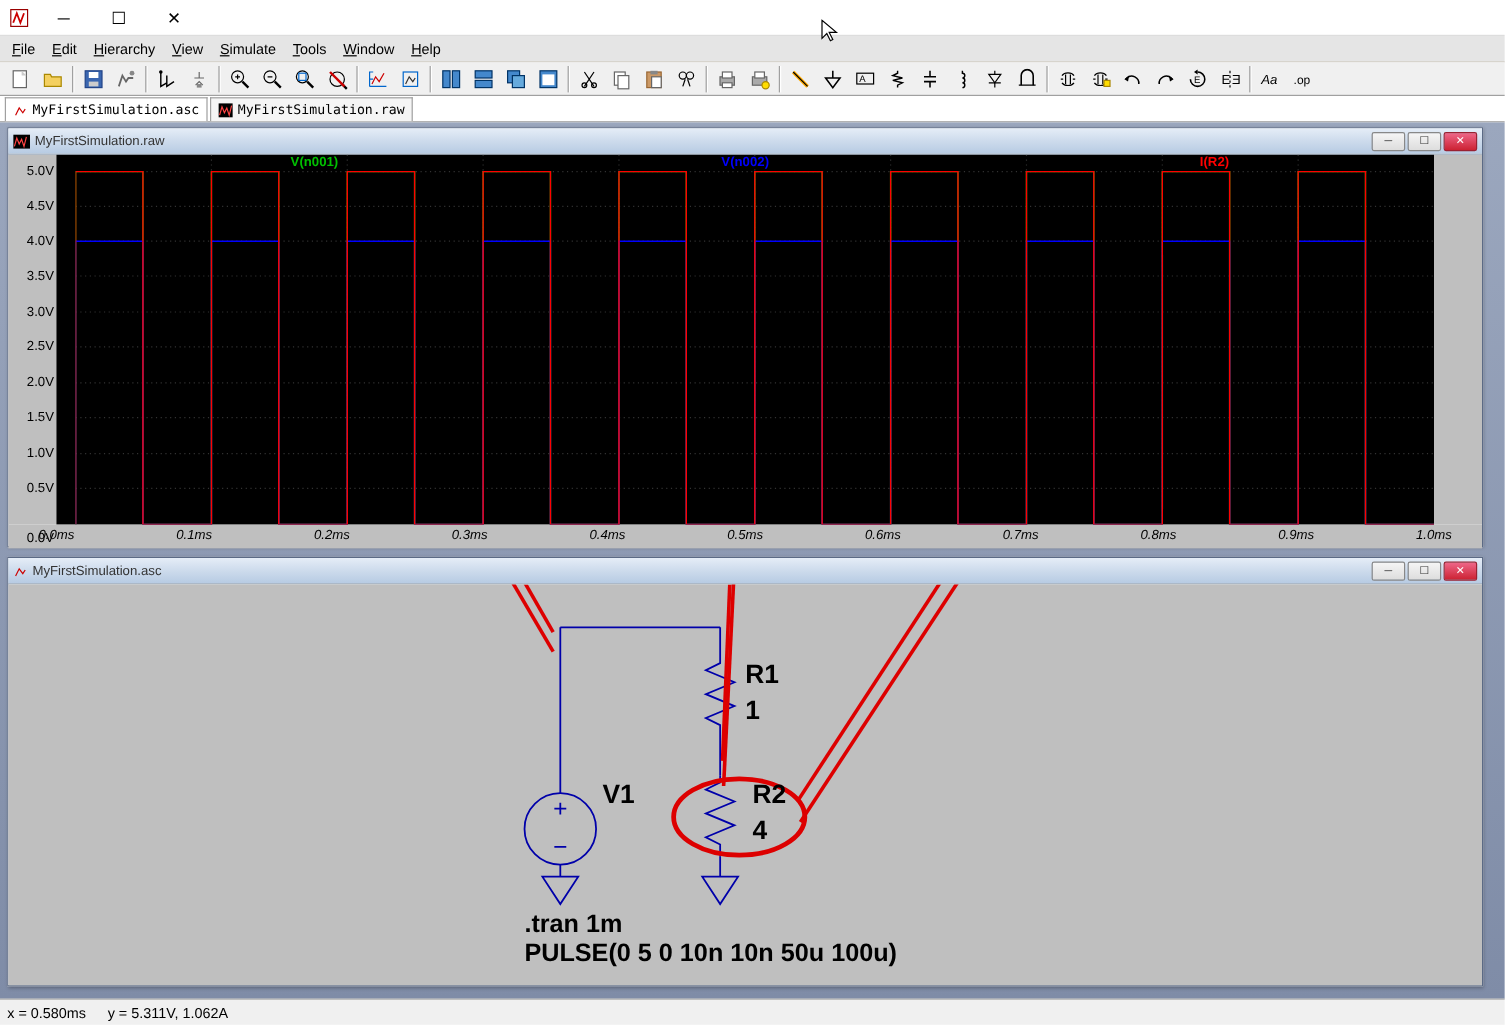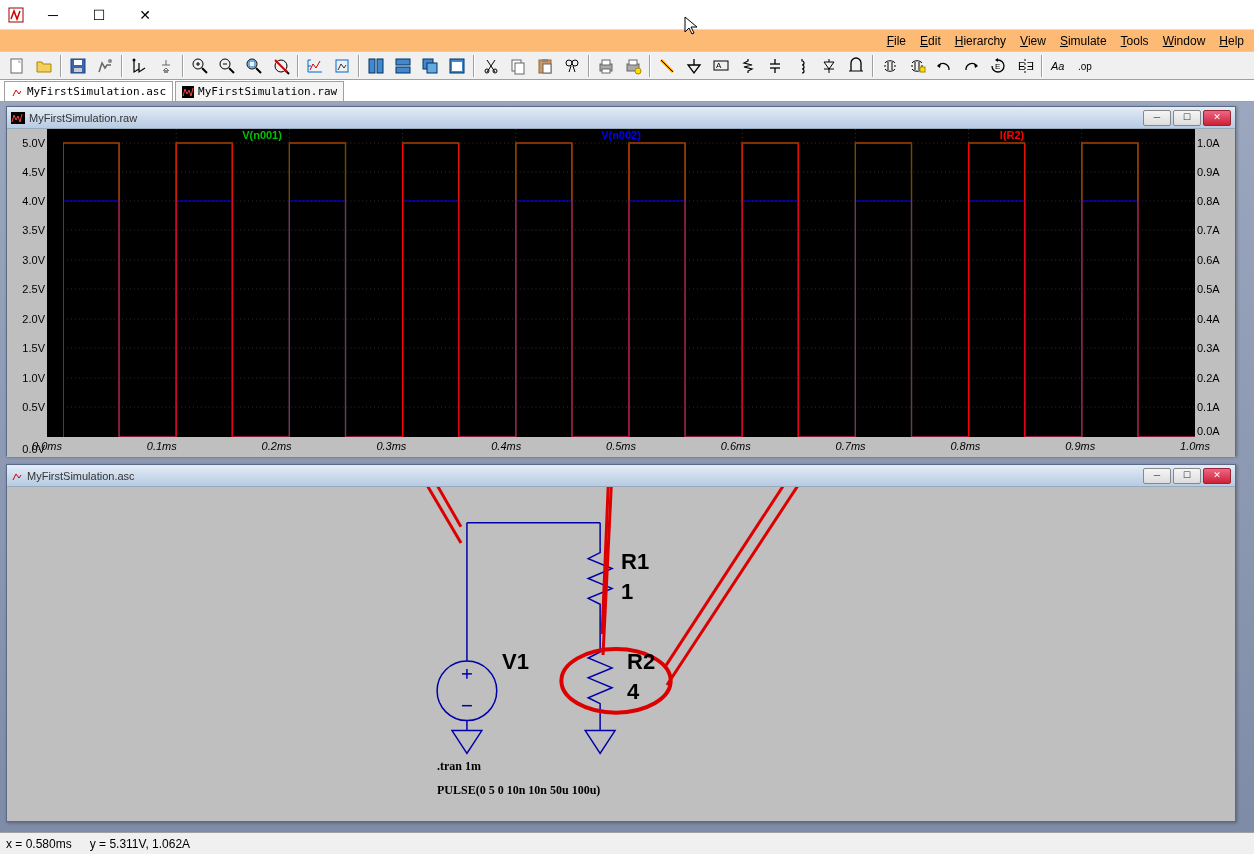--- a/index.html
+++ b/index.html
@@ -6,21 +6,21 @@
 body { font-family: "Segoe UI", Tahoma, sans-serif; font-size: 12px; background: #fff; width: 1254px; height: 856px; overflow: hidden; color: #000; }
 
 
 .titlebar { height: 30px; background: #fff; display: flex; align-items: center; padding: 0 8px; border-bottom: 1px solid #ddd; }
 .titlebar .app-icon { width: 16px; height: 16px; margin-right: 6px; }
 .titlebar .title { flex: 1; font-size: 12px; }
 .titlebar .win-controls { display: flex; gap: 0; }
 .titlebar .win-btn { width: 46px; height: 30px; display: flex; align-items: center; justify-content: center; font-size: 14px; }
 
 
-.menubar { height: 22px; background: #fdba74; display: flex; align-items: center; padding: 0 4px; gap: 2px; border-bottom: 1px solid #d4d0c8; justify-content: flex-end; }
+.menubar { height: 22px; background: #e5e5e5; display: flex; align-items: center; padding: 0 4px; gap: 2px; border-bottom: 1px solid #d4d0c8; }
 .menubar .menu-item { padding: 2px 6px; font-size: 12px; }
 .menubar .menu-item .ul { text-decoration: underline; }
 
 
 .toolbar { height: 28px; background: #f0f0f0; border-bottom: 1px solid #a0a0a0; display: flex; align-items: center; padding: 2px 4px; gap: 1px; }
 .tool-btn { width: 26px; height: 24px; display: flex; align-items: center; justify-content: center; border: 1px solid transparent; }
 .tool-sep { width: 2px; height: 22px; margin: 0 2px; border-left: 1px solid #a0a0a0; border-right: 1px solid #fff; }
 
 
 .doc-tabs { height: 22px; background: #fff; display: flex; align-items: flex-end; padding: 0 4px; border-bottom: 1px solid #a0a0a0; gap: 2px; }
@@ -43,21 +43,21 @@
 .waveform { position: relative; background: #000; padding-left: 16px; }
 .y-tick { position: absolute; right: 2px; transform: translateY(-50%); color:#000; font-size:11px; text-align:right; width:36px;}
 .y-tick-r { position: absolute; left: 2px; transform: translateY(-50%); color:#000; font-size:11px; width:36px;}
 .x-tick { position: absolute; top: 2px; transform: translateX(-50%); color:#000; font-size:11px;}
 .trace-label { position: absolute; top: 0px; font-size: 11px; font-weight:bold;}
 .axis-bg { background:#bfbfbf; }
 
 
 .schematic-body { position: relative; background: #bfbfbf; width:100%; height: calc(100% - 22px); overflow:hidden;}
 .schem-text { position: absolute; font-family: Arial, sans-serif; font-weight: bold; font-size: 22px;}
-.schem-directive { position: absolute; font-family: Liberation Serif, serif; font-weight: bold; font-size: 12px;}
+.schem-directive { position: absolute; font-family: Liberation Sans, sans-serif; font-weight: bold; font-size: 21px;}
 
 
 .statusbar { height: 22px; background: #f0f0f0; border-top: 1px solid #a0a0a0; display: flex; align-items: center; padding: 0 6px; font-size: 12px;}
 .statusbar .sb-cell { margin-right: 18px;}
 
 svg { display: block; }
 </style>
 </head>
 <body>
 
@@ -437,33 +437,20 @@
         <div class="y-tick" style="top:101px">3.5V</div>
         <div class="y-tick" style="top:131px">3.0V</div>
         <div class="y-tick" style="top:160px">2.5V</div>
         <div class="y-tick" style="top:190px">2.0V</div>
         <div class="y-tick" style="top:219px">1.5V</div>
         <div class="y-tick" style="top:249px">1.0V</div>
         <div class="y-tick" style="top:278px">0.5V</div>
         <div class="y-tick" style="top:320px">0.0V</div>
       </div>
 
-      <div style="position:absolute;right:0;top:0;width:40px;height:308px;">
-        <div class="y-tick-r" style="top:14px">1.0A</div>
-        <div class="y-tick-r" style="top:43px">0.9A</div>
-        <div class="y-tick-r" style="top:72px">0.8A</div>
-        <div class="y-tick-r" style="top:101px">0.7A</div>
-        <div class="y-tick-r" style="top:131px">0.6A</div>
-        <div class="y-tick-r" style="top:160px">0.5A</div>
-        <div class="y-tick-r" style="top:190px">0.4A</div>
-        <div class="y-tick-r" style="top:219px">0.3A</div>
-        <div class="y-tick-r" style="top:249px">0.2A</div>
-        <div class="y-tick-r" style="top:278px">0.1A</div>
-        <div class="y-tick-r" style="top:302px">0.0A</div>
-      </div>
 
       <div style="position:absolute;left:40px;right:40px;bottom:0;height:19px;font-style:italic;">
         <div class="x-tick" style="left:0%">0.0ms</div>
         <div class="x-tick" style="left:10%">0.1ms</div>
         <div class="x-tick" style="left:20%">0.2ms</div>
         <div class="x-tick" style="left:30%">0.3ms</div>
         <div class="x-tick" style="left:40%">0.4ms</div>
         <div class="x-tick" style="left:50%">0.5ms</div>
         <div class="x-tick" style="left:60%">0.6ms</div>
         <div class="x-tick" style="left:70%">0.7ms</div>

